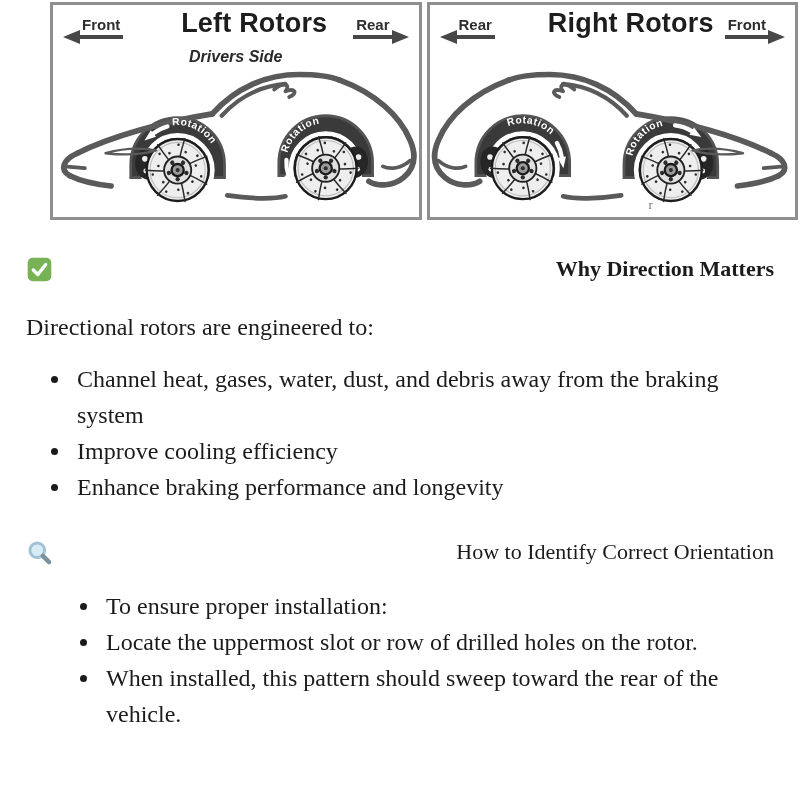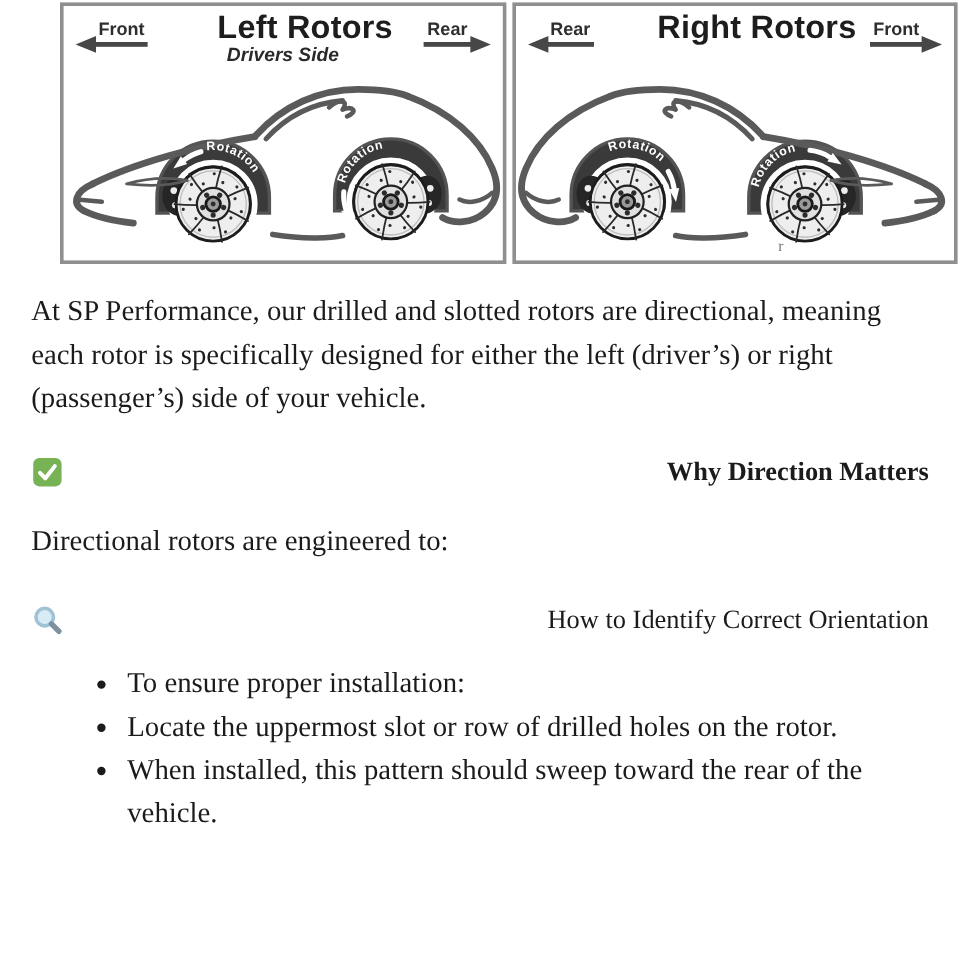--- a/index.html
+++ b/index.html
@@ -4,21 +4,21 @@
 <style>
   html,body { margin:0; padding:0; background:#fff; width:800px; }
   body { font-family:"Liberation Serif", serif; color:#1b1b1b; }
 
   
   .figure { display:flex; gap:5px; margin:2px 2px 0 2px;padding-left:48px; }
   .panel { flex:1; border:3px solid #8f8f8f; position:relative; height:212px; background:#fff; overflow:hidden; }
   .panel-head { position:relative; height:54px; font-family:"Liberation Sans", sans-serif; }
   .title-block { text-align:center; padding-top:5px; }
   .panel-title { font-size:27px; font-weight:bold; color:#1d1d1d; letter-spacing:0.2px; line-height:1;margin-left:37px; }
-  .panel-subtitle { font-size:16px; font-weight:bold; font-style:italic; color:#2a2a2a; margin-top:2px; line-height:1; }
+  .panel-subtitle { font-size:16px; font-weight:bold; font-style:italic; color:#2a2a2a; margin-top:12px; line-height:1; }
   .dir { position:absolute; top:12px; border-bottom:4px solid #474747; padding:0 3px 1px 3px;
          font-size:15px; font-weight:bold; color:#2e2e2e; line-height:1.1; }
   .dir-left  { left:26px; }
   .dir-right { right:26px; }
   .tri { position:absolute; width:0; height:0; border-top:7px solid transparent; border-bottom:7px solid transparent; }
   .tri-left  { left:-16px;  bottom:-9px; border-right:17px solid #474747; }
   .tri-right { right:-16px; bottom:-9px; border-left:17px solid #474747; }
   .panel-art { position:absolute; left:0; right:0; bottom:2px; }
   .panel-art svg { display:block; width:100%; height:auto; }
   .artifact { position:absolute; left:219px; bottom:4px; font-size:13px; color:#777; font-family:"Liberation Serif", serif; }
@@ -193,31 +193,35 @@
           <textPath href="#tp-r-rear" xlink:href="#tp-r-rear">Rotation</textPath>
         </text>
       </svg>
     </div>
     <span class="artifact">r</span>
   </div>
 </div>
 
 <div class="content">
 
-  <p class="intro">At SP Performance, our drilled and slotted rotors are directional, meaning each rotor is specifically designed for either the left (driver’s) or right (passenger’s) side of your vehicle.</p>
 
   <div class="heading heading-bold">
     <svg class="h-icon" viewBox="0 0 24 24">
       <use href="#check-glyph" xlink:href="#check-glyph"></use>
     </svg>
     <span class="h-text">Why Direction Matters</span>
   </div>
 
   <p class="lead">Directional rotors are engineered to:</p>
 
+  <ul class="why">
+    <li>Channel heat, gases, water, dust, and debris away from the braking system</li>
+    <li>Improve cooling efficiency</li>
+    <li>Enhance braking performance and longevity</li>
+  </ul>
 
   <div class="heading heading-regular">
     <svg class="h-icon" viewBox="0 0 24 24">
       <use href="#magnifier-glyph" xlink:href="#magnifier-glyph"></use>
     </svg>
     <span class="h-text">How to Identify Correct Orientation</span>
   </div>
 
   <ul class="how">
     <li>To ensure proper installation:</li>

